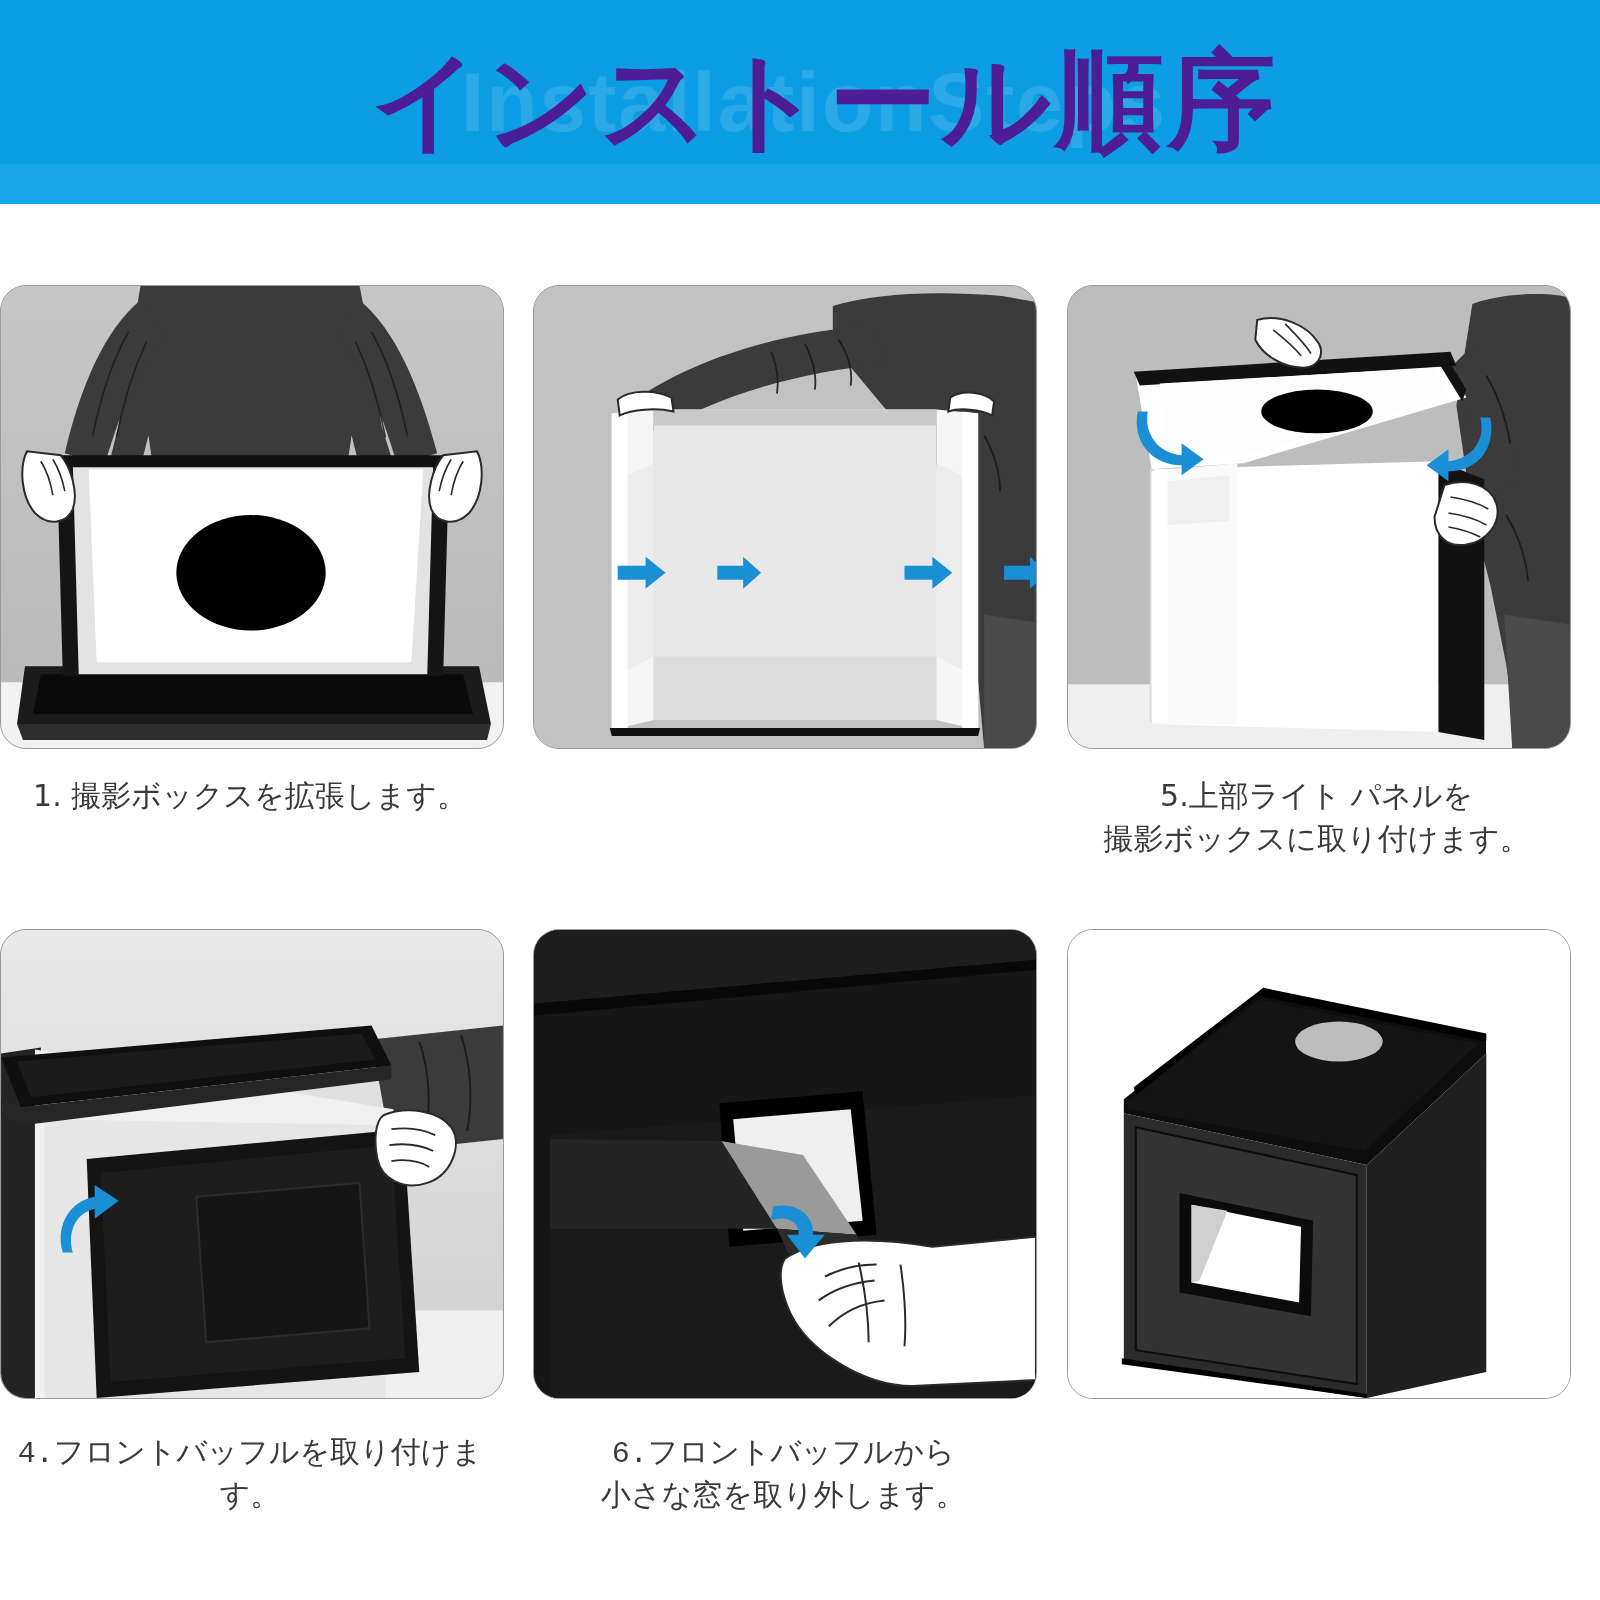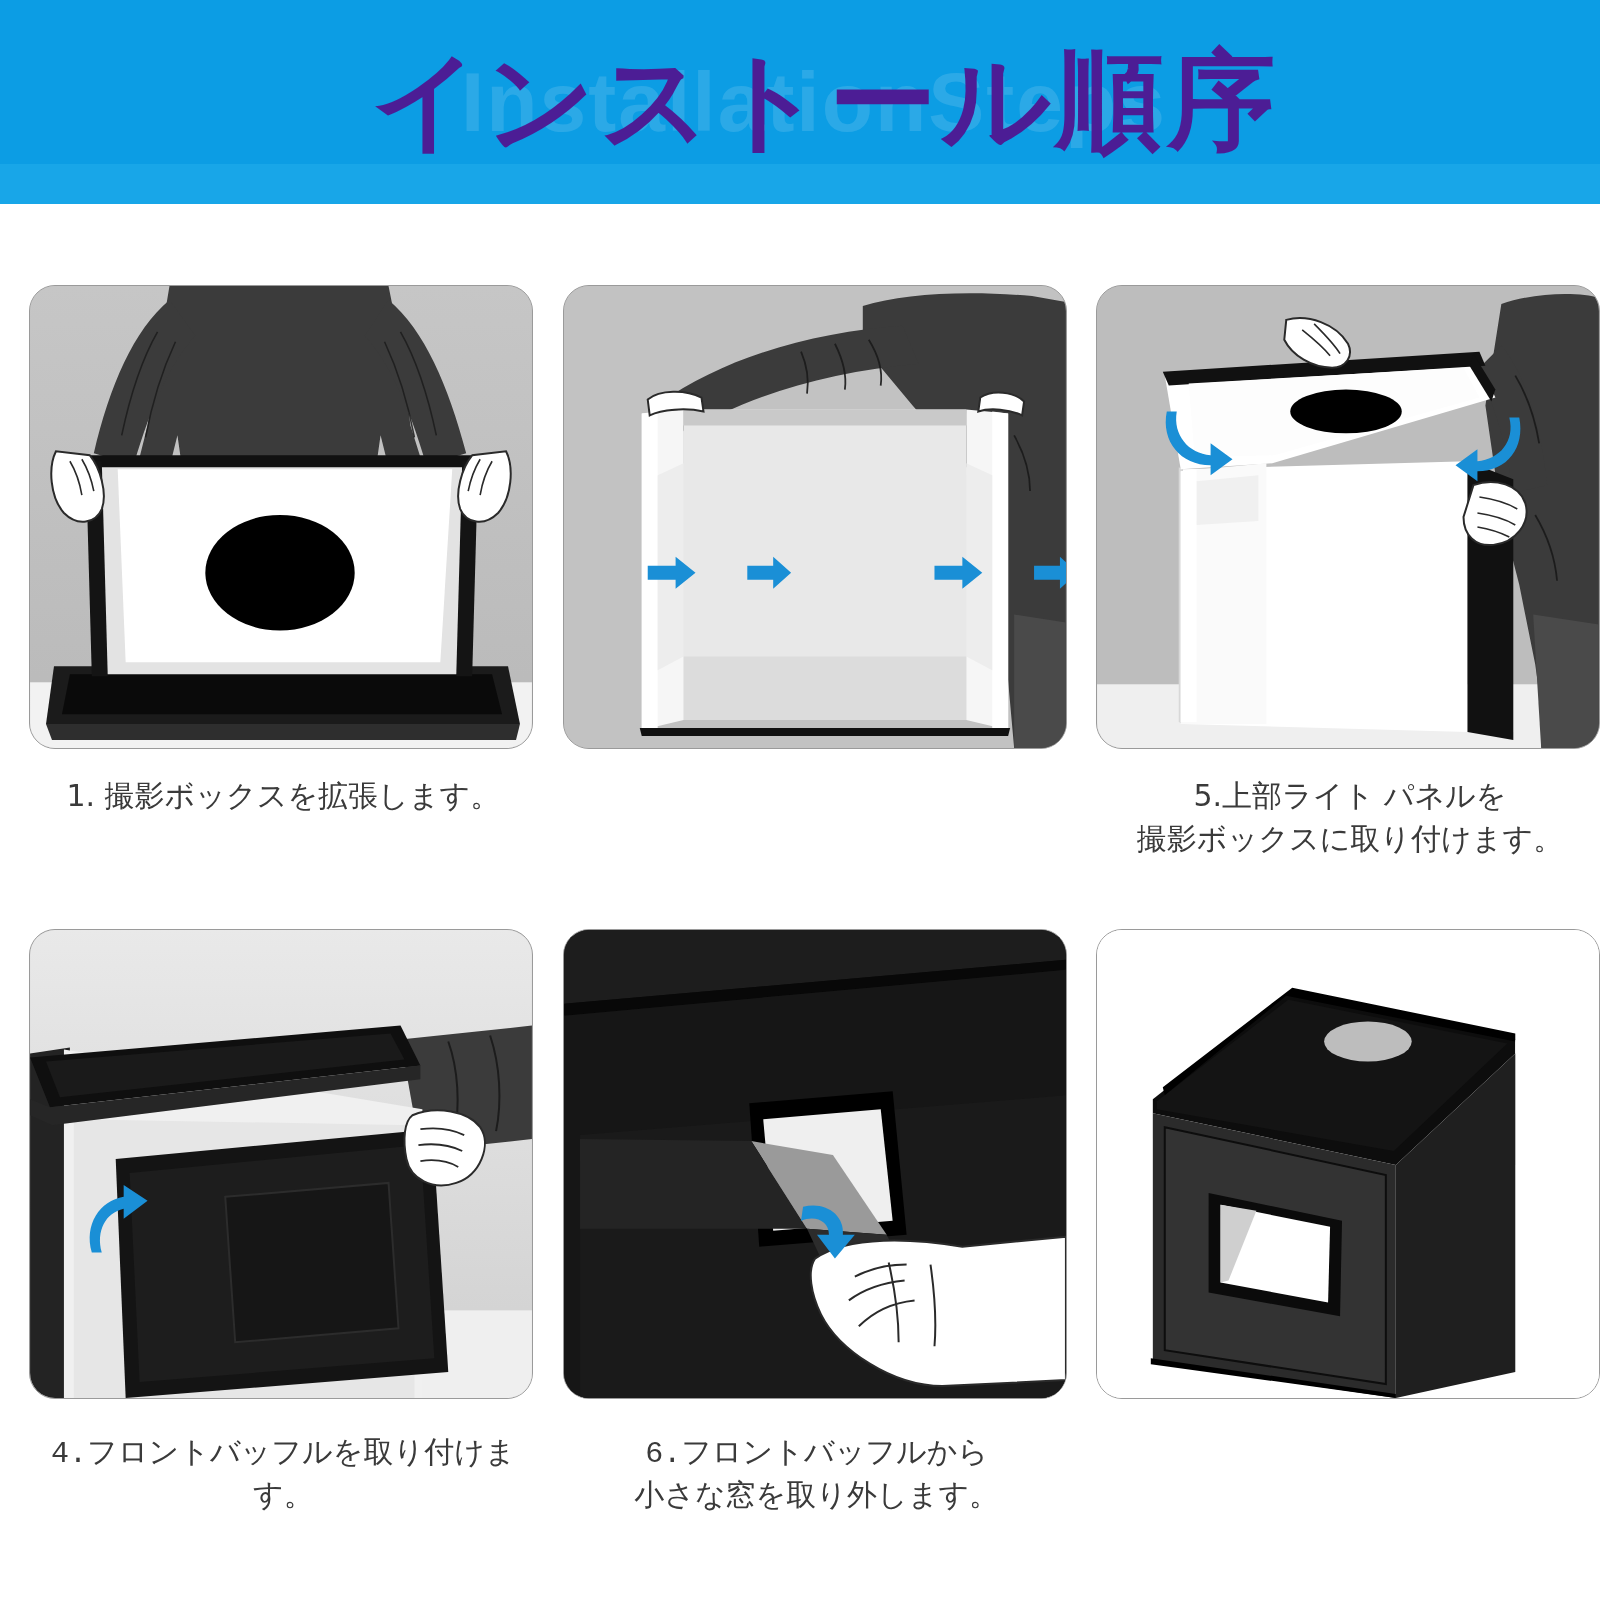--- a/index.html
+++ b/index.html
@@ -43,21 +43,21 @@
     margin-left:25px;
   }
 
   
   .steps {
     position:absolute; left:0; top:204px; width:1600px; height:1396px;
     display:grid;
     grid-template-columns:repeat(3,1fr);
     grid-template-rows:1fr 1fr;
   }
-  .step { position:relative; display:flex; flex-direction:column; align-items:flex-end; }
+  .step { position:relative; display:flex; flex-direction:column; align-items:flex-start; }
 
   .panel {
     width:504px; height:464px;
     margin-top:81px;
     border:1.5px solid #9a9a9a;
     border-radius:26px;
     background:#bdbdbd;
     position:relative;
     overflow:hidden;
   }

